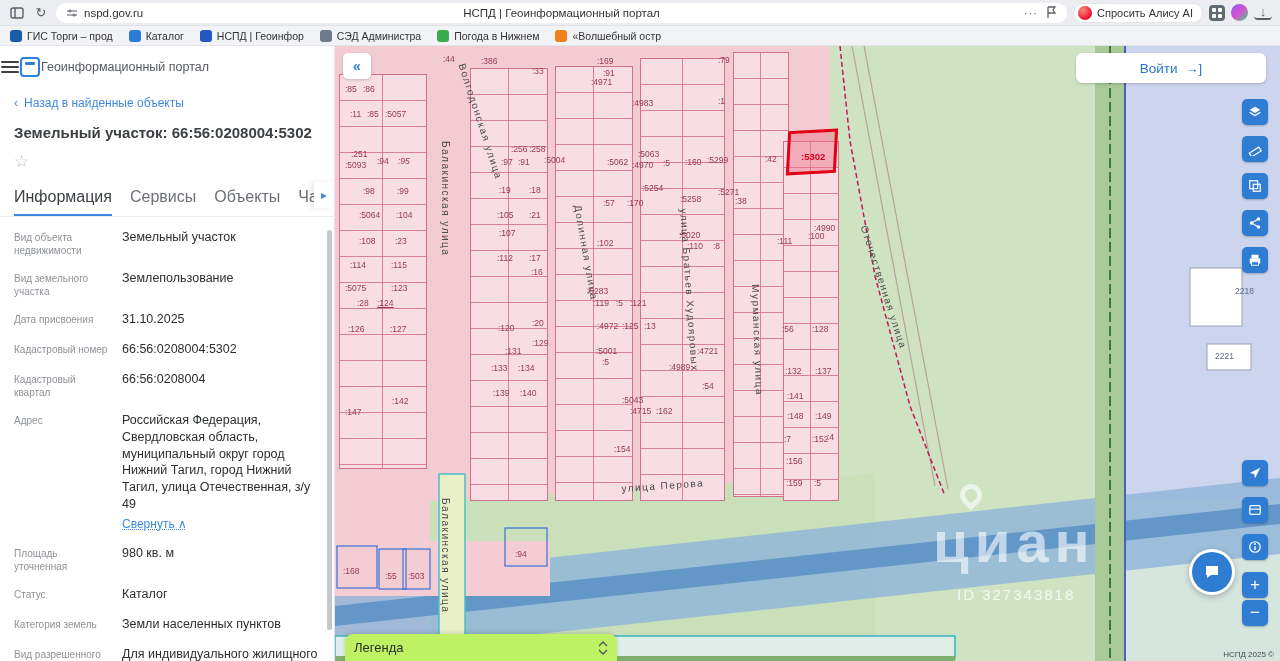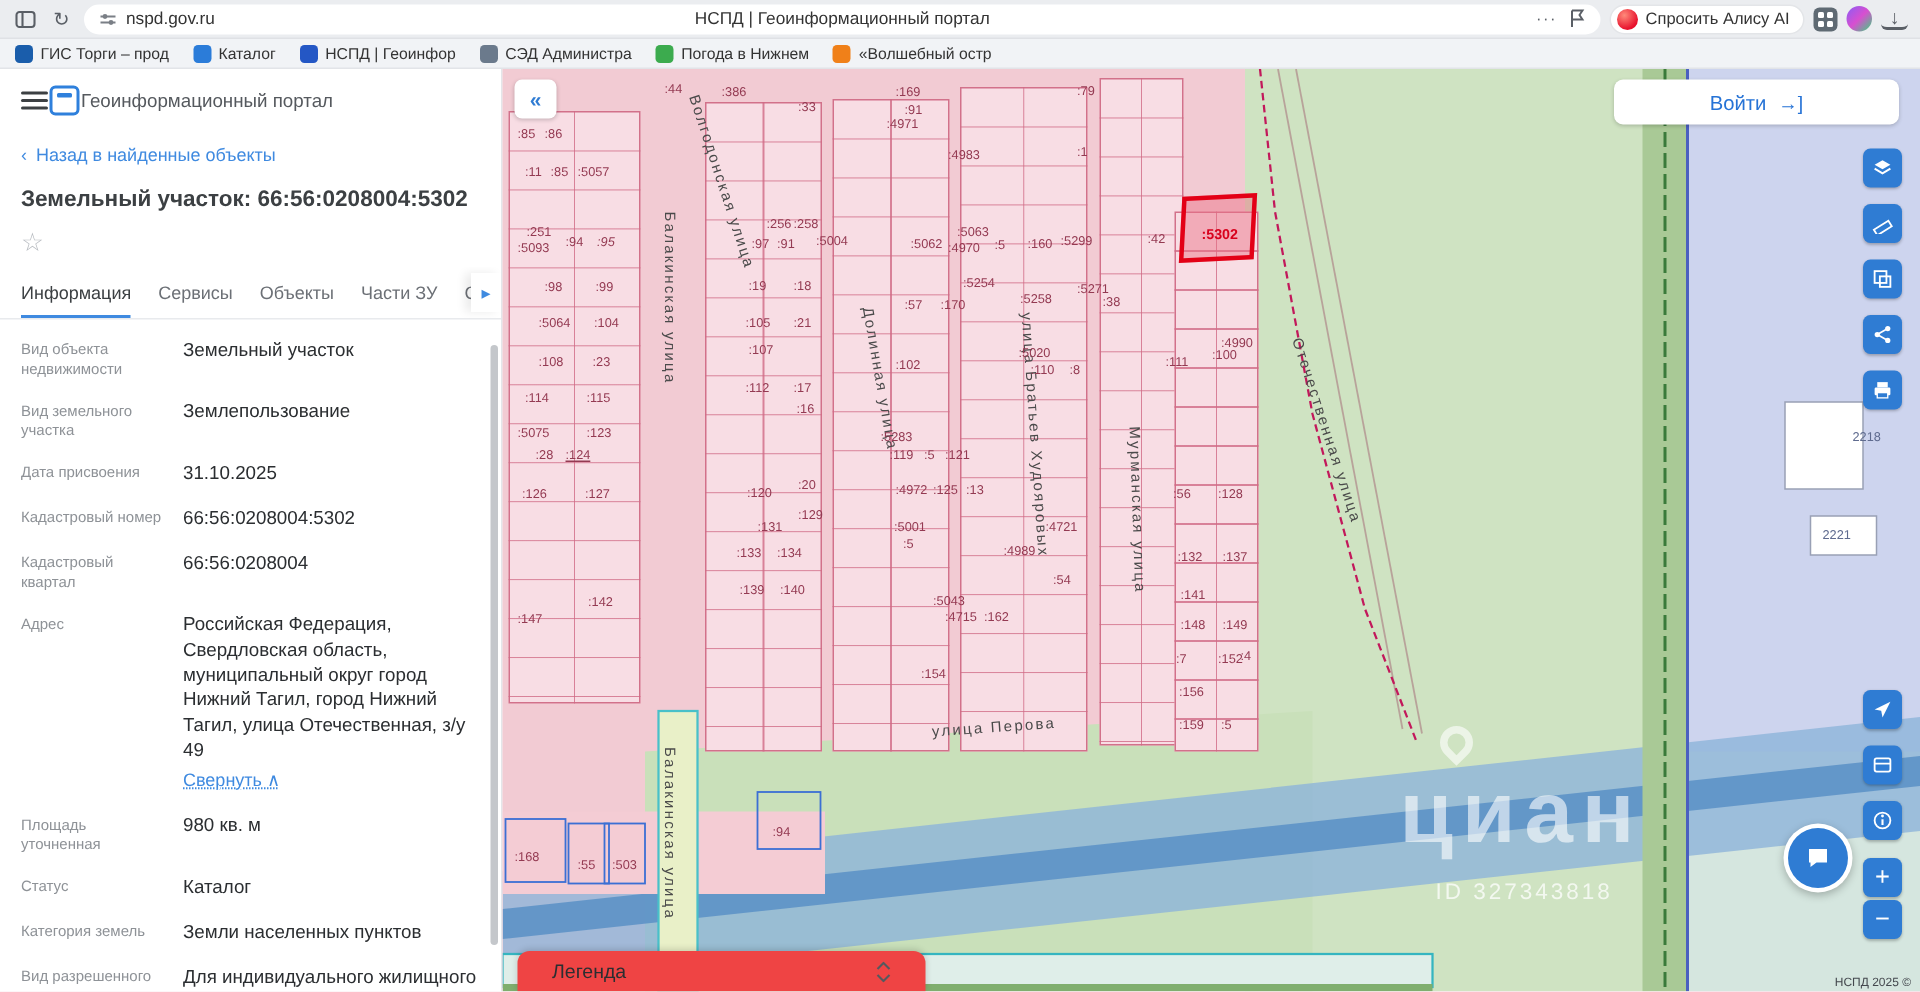--- a/index.html
+++ b/index.html
@@ -18,31 +18,31 @@
   .sq-ic{width:16px;height:16px;border-radius:4px;background:#5f6a73;display:grid;grid-template-columns:1fr 1fr;gap:2px;padding:3px}
   .sq-ic i{background:#fff;border-radius:1px}
   
   .bmbar{height:20px;background:#f1f3f6;display:flex;align-items:center;padding:0 10px;gap:16px;border-bottom:1px solid #e2e4e8}
   .bm{display:flex;align-items:center;gap:5px;cursor:pointer}
   .bm-ic{width:12px;height:12px;border-radius:3px;flex:0 0 auto}
   .bm span:last-child{font-size:10.5px;color:#333;white-space:nowrap}
   
   .main{display:flex;height:615px}
   .panel{width:335px;background:#fff;position:relative;overflow:hidden;border-right:1px solid #e4e6ea;flex:0 0 auto}
-  .p-head{height:42px;display:flex;align-items:center;gap:1px;padding:0 14px}
+  .p-head{height:42px;display:flex;align-items:center;gap:1px;padding:0 1px}
   .burger{width:18px;height:12px;display:flex;flex-direction:column;justify-content:space-between;cursor:pointer}
   .burger i{height:2px;background:#3c4043;border-radius:1px}
   .p-logo{width:20px;height:20px;border:2px solid #2f80dc;border-radius:4px;position:relative}
   .p-logo:after{content:"";position:absolute;left:3px;top:3px;right:3px;height:3px;background:#2f80dc;border-radius:1px}
   .p-app{font-size:12.5px;color:#55595e}
   .back{display:flex;align-items:center;gap:6px;padding:8px 14px 4px;color:#3f8ae0;font-size:12px;cursor:pointer}
   .p-title{padding:10px 14px 4px;font-size:15px;font-weight:bold;color:#3c4043}
   .star{padding:6px 14px;color:#b9bdc2;font-size:17px}
   .tabs{display:flex;gap:18px;padding:10px 14px 0;border-bottom:1px solid #e8eaed;position:relative;overflow:hidden;white-space:nowrap}
-  .tab{font-size:12px;color:#6c7076;padding-bottom:8px;cursor:pointer;flex:0 0 auto}
+  .tab{font-size:16px;color:#6c7076;padding-bottom:8px;cursor:pointer;flex:0 0 auto}
   .tab.active{color:#3c4043;border-bottom:2px solid #3f8ae0}
   .tabs-arrow{position:absolute;right:0;top:4px;width:20px;height:26px;background:#fff;box-shadow:-4px 0 6px rgba(0,0,0,.08);color:#3f8ae0;display:flex;align-items:center;justify-content:center;font-size:12px;cursor:pointer}
   .fields{padding:12px 14px}
   .frow{display:flex;gap:10px;margin-bottom:13px}
   .flabel{width:98px;flex:0 0 auto;font-size:10px;color:#8e9297;line-height:1.3;padding-top:2px}
   .fval{font-size:12.5px;color:#2b2e31;line-height:1.35}
   .collapse-link{display:inline-block;margin-top:4px;color:#3f8ae0;font-size:12px;cursor:pointer;text-decoration:underline;text-decoration-style:dotted}
   .pscroll{position:absolute;right:2px;top:184px;width:5px;height:400px;background:#c4c7cb;border-radius:3px}
   
   .map{position:relative;width:945px;height:615px;overflow:hidden;background:#f2cbd3}
@@ -56,21 +56,21 @@
   .pl{position:absolute;font-size:8.5px;color:#943a52;white-space:nowrap}
   .pl.sel{color:#d8001c;font-weight:bold;font-size:9.5px}
   .pl.alt{color:#5f6b8f}
   .st{position:absolute;font-size:10px;color:#4a4a4a;white-space:nowrap;transform-origin:0 0;letter-spacing:1.5px}
   .mbtn{position:absolute;width:26px;height:26px;background:#2f7cd3;border-radius:5px;display:flex;align-items:center;justify-content:center;color:#fff;cursor:pointer;box-shadow:0 1px 2px rgba(0,0,0,.25)}
   .collapse-btn{position:absolute;left:8px;top:7px;width:28px;height:26px;background:#fff;border-radius:5px;color:#2f7cd3;font-size:14px;font-weight:bold;display:flex;align-items:center;justify-content:center;box-shadow:0 1px 3px rgba(0,0,0,.2);cursor:pointer}
   .login{position:absolute;right:14px;top:7px;width:190px;height:30px;background:#fff;border-radius:6px;display:flex;align-items:center;justify-content:center;gap:8px;box-shadow:0 1px 3px rgba(0,0,0,.2);cursor:pointer}
   .login span{color:#2673d6;font-size:13.5px}
   .chat{position:absolute;right:45px;top:503px;width:46px;height:46px;border-radius:50%;background:#fff;display:flex;align-items:center;justify-content:center;box-shadow:0 2px 6px rgba(0,0,0,.25);cursor:pointer}
   .chat-in{width:40px;height:40px;border-radius:50%;background:#2f7cd3;display:flex;align-items:center;justify-content:center}
-  .legend{position:absolute;left:10px;bottom:0;width:272px;height:27px;background:#ef4444;border-radius:8px 8px 0 0;display:flex;align-items:center;justify-content:space-between;padding:0 23px;box-shadow:0 -1px 4px rgba(0,0,0,.15)}
+  .legend{position:absolute;left:10px;bottom:0;width:272px;height:27px;background:#bef264;border-radius:8px 8px 0 0;display:flex;align-items:center;justify-content:space-between;padding:0 9px;box-shadow:0 -1px 4px rgba(0,0,0,.15)}
   .legend span{font-size:13px;color:#2b2e31}
   .wm{position:absolute;left:598px;top:462px;color:rgba(255,255,255,.6);font-weight:bold;font-size:58px;letter-spacing:6px;pointer-events:none}
   .wm-pin{position:absolute;left:625px;top:438px;width:22px;height:22px;border:5px solid rgba(255,255,255,.6);border-radius:50% 50% 50% 0;transform:rotate(-45deg);pointer-events:none}
   .wm-id{position:absolute;left:622px;top:540px;color:rgba(255,255,255,.75);font-size:15px;letter-spacing:2px;pointer-events:none}
   .attrib{position:absolute;right:6px;bottom:2px;font-size:8px;color:#44484e}
 </style>
 </head>
 <body>
 
 <div class="chrome">

